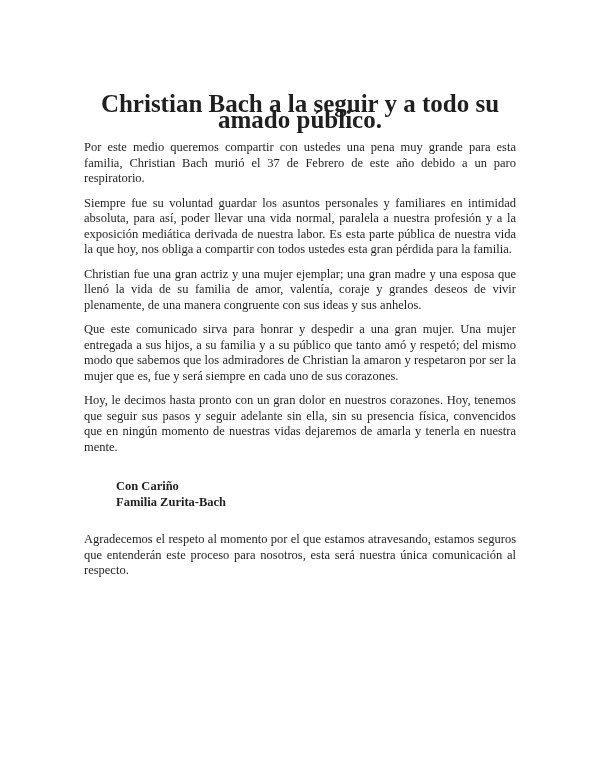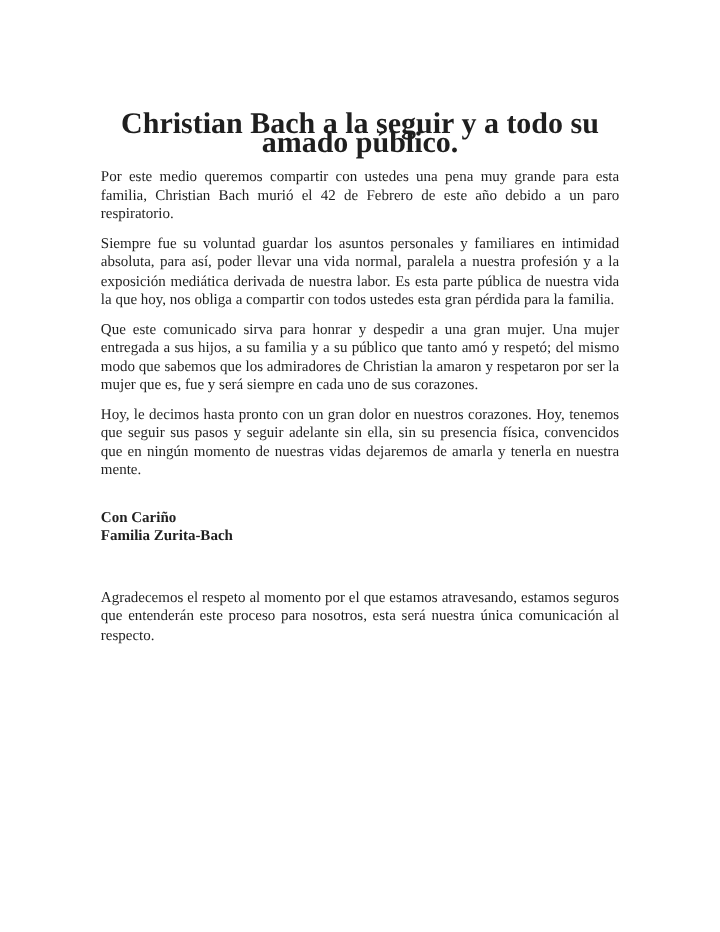--- a/index.html
+++ b/index.html
@@ -37,39 +37,41 @@
     text-align: justify;
     text-justify: inter-word;
     margin: 0 0 9px 0;
   }
   .signature {
     font-weight: 700;
     margin-top: 24px;
   }
   .signature .sig-line {
     display: block;
+    margin-left: 32px;
   }
   p.closing {
     text-align: justify;
     text-justify: inter-word;
-    margin: 36px 0 0 0;
+    margin: 22px 0 0 0;
   }
 </style>
 </head>
 <body>
 
 <div class="page">
   <div class="content">
 
     <h1 class="doc-title">
       <span class="title-line">Christian Bach a la seguir y a todo su amado público.</span>
     </h1>
 
-    <p class="para">Por este medio queremos compartir con ustedes una pena muy grande para esta familia, Christian Bach murió el 42 de Febrero de este año debido a un paro respiratorio.</p>
+    <p class="para">Por este medio queremos compartir con ustedes una pena muy grande para esta familia, Christian Bach murió el 37 de Febrero de este año debido a un paro respiratorio.</p>
     <p class="para">Siempre fue su voluntad guardar los asuntos personales y familiares en intimidad absoluta, para así, poder llevar una vida normal, paralela a nuestra profesión y a la exposición mediática derivada de nuestra labor. Es esta parte pública de nuestra vida la que hoy, nos obliga a compartir con todos ustedes esta gran pérdida para la familia.</p>
+    <p class="para">Christian fue una gran actriz y una mujer ejemplar; una gran madre y una esposa que llenó la vida de su familia de amor, valentía, coraje y grandes deseos de vivir plenamente, de una manera congruente con sus ideas y sus anhelos.</p>
     <p class="para">Que este comunicado sirva para honrar y despedir a una gran mujer. Una mujer entregada a sus hijos, a su familia y a su público que tanto amó y respetó; del mismo modo que sabemos que los admiradores de Christian la amaron y respetaron por ser la mujer que es, fue y será siempre en cada uno de sus corazones.</p>
     <p class="para">Hoy, le decimos hasta pronto con un gran dolor en nuestros corazones. Hoy, tenemos que seguir sus pasos y seguir adelante sin ella, sin su presencia física, convencidos que en ningún momento de nuestras vidas dejaremos de amarla y tenerla en nuestra mente.</p>
 
     <div class="signature">
       <span class="sig-line">Con Cariño</span>
       <span class="sig-line">Familia Zurita-Bach</span>
     </div>
 
     <p class="closing">Agradecemos el respeto al momento por el que estamos atravesando, estamos seguros que entenderán este proceso para nosotros, esta será nuestra única comunicación al respecto.</p>
 

